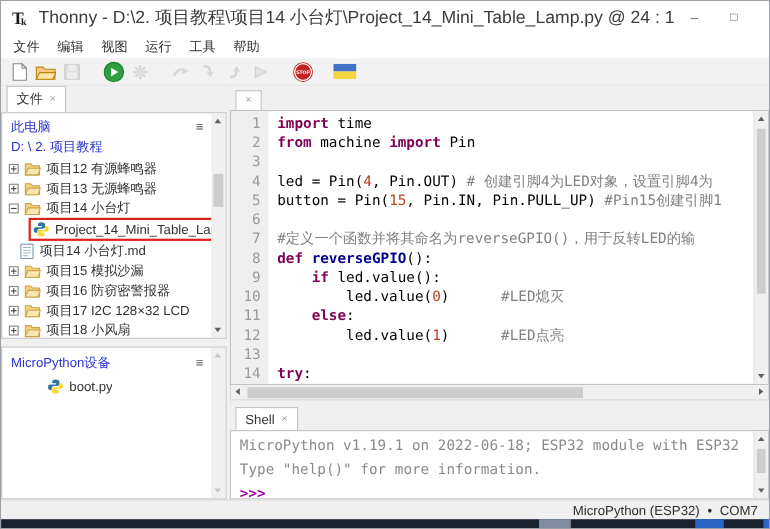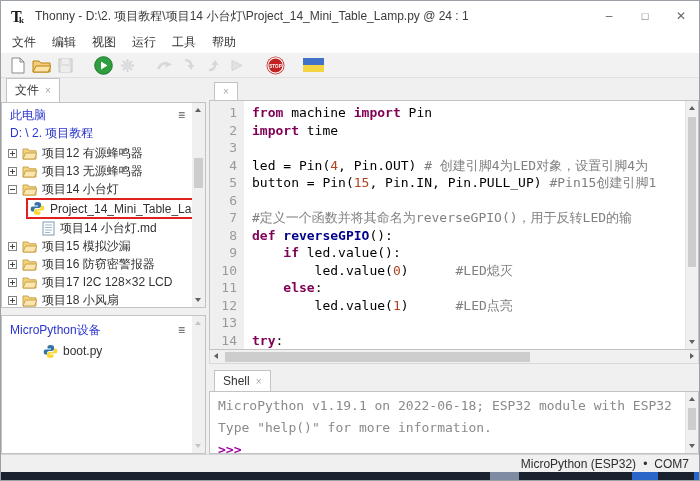--- a/index.html
+++ b/index.html
@@ -2,21 +2,21 @@
 <html><head>
 <meta charset="utf-8">
 <style>
   * { margin:0; padding:0; box-sizing:border-box; }
   html,body { width:700px; height:481px; }
   body { font-family:"Liberation Sans",sans-serif; background:#fff; }
   .window { width:700px; height:481px; border:1px solid #9aa0a6; display:flex; flex-direction:column; overflow:hidden; background:#fff; }
 
   
   .titlebar { flex:0 0 30px; display:flex; align-items:center; padding-left:10px; background:#fff; }
-  .title-text { font-size:12px; color:#3c3c3c; margin-left:9px; white-space:nowrap; }
+  .title-text { font-size:16px; color:#3c3c3c; margin-left:9px; white-space:nowrap; }
   .win-controls { margin-left:auto; display:flex; height:100%; }
   .win-btn { width:36px; display:flex; align-items:center; justify-content:center; color:#666; font-size:12px; }
 
   
   .menubar { flex:0 0 22px; display:flex; align-items:center; background:#fff; padding-left:3px; }
   .menu-item { font-size:12px; color:#333; padding:2px 8px; white-space:nowrap; }
 
   
   .toolbar { flex:0 0 25px; background:#f2f2f2; border-bottom:1px solid #e0e0e0; display:flex; align-items:center; padding-left:4px; }
   .tb-btn { width:24px; height:23px; display:flex; align-items:center; justify-content:center; }
@@ -35,21 +35,21 @@
   .panel { background:#fff; border:1px solid #c3c3c3; position:relative; overflow:hidden; }
   .files-panel { flex:0 0 206px; }
   .sash { flex:0 0 7px; background:#f0f0f0; }
   .device-panel { flex:1; }
 
   
   .tree { padding-top:3px; font-size:12px; color:#333; }
   .tree-hdr { height:18px; display:flex; align-items:center; padding-left:8px; color:#2b35cd; }
   .hdr-menu { margin-left:auto; margin-right:20px; color:#555; font-size:12px; line-height:1; }
   .trow { height:18px; display:flex; align-items:center; padding-left:6px; }
-  .trow.child { padding-left:40px; }
+  .trow.child { padding-left:16px; }
   .trow.hl-row { height:21px; padding-left:24px; }
   .hlbox { display:flex; align-items:center; border:2px solid #e0201c; height:21px; flex:1; margin-right:3px; padding-left:2px; background:#fff; }
   .expander { width:9px; height:9px; border:1px solid #848484; background:#fff; position:relative; margin-right:5px; flex:0 0 9px; }
   .expander::before { content:''; position:absolute; left:1px; right:1px; top:3px; height:1px; background:#444; }
   .expander.plus::after { content:''; position:absolute; top:1px; bottom:1px; left:3px; width:1px; background:#444; }
   .ticon { margin-right:5px; display:flex; flex:0 0 auto; }
   .tlabel { white-space:nowrap; overflow:hidden; }
 
   
   .vsb { position:absolute; top:0; right:0; bottom:0; width:13px; background:#f0f0f0; }
@@ -389,22 +389,22 @@
             <div class="ln">7</div>
             <div class="ln">8</div>
             <div class="ln">9</div>
             <div class="ln">10</div>
             <div class="ln">11</div>
             <div class="ln">12</div>
             <div class="ln">13</div>
             <div class="ln">14</div>
           </div>
         <div class="codepane">
+            <div class="cl"><span class="kw">import</span><span> time</span></div>
             <div class="cl"><span class="kw">from</span><span> machine </span><span class="kw">import</span><span> Pin</span></div>
-            <div class="cl"><span class="kw">import</span><span> time</span></div>
             <div class="cl"></div>
             <div class="cl"><span>led = Pin(</span><span class="num">4</span><span>, Pin.OUT) </span><span class="cmt"># 创建引脚4为LED对象，设置引脚4为</span></div>
             <div class="cl"><span>button = Pin(</span><span class="num">15</span><span>, Pin.IN, Pin.PULL_UP) </span><span class="cmt">#Pin15创建引脚1</span></div>
             <div class="cl"></div>
             <div class="cl"><span class="cmt">#定义一个函数并将其命名为reverseGPIO()，用于反转LED的输</span></div>
             <div class="cl"><span class="kw">def</span><span> </span><span class="df">reverseGPIO</span><span>():</span></div>
             <div class="cl"><span>    </span><span class="kw">if</span><span> led.value():</span></div>
             <div class="cl"><span>        led.value(</span><span class="num">0</span><span>)      </span><span class="cmt">#LED熄灭</span></div>
             <div class="cl"><span>    </span><span class="kw">else</span><span>:</span></div>
             <div class="cl"><span>        led.value(</span><span class="num">1</span><span>)      </span><span class="cmt">#LED点亮</span></div>

